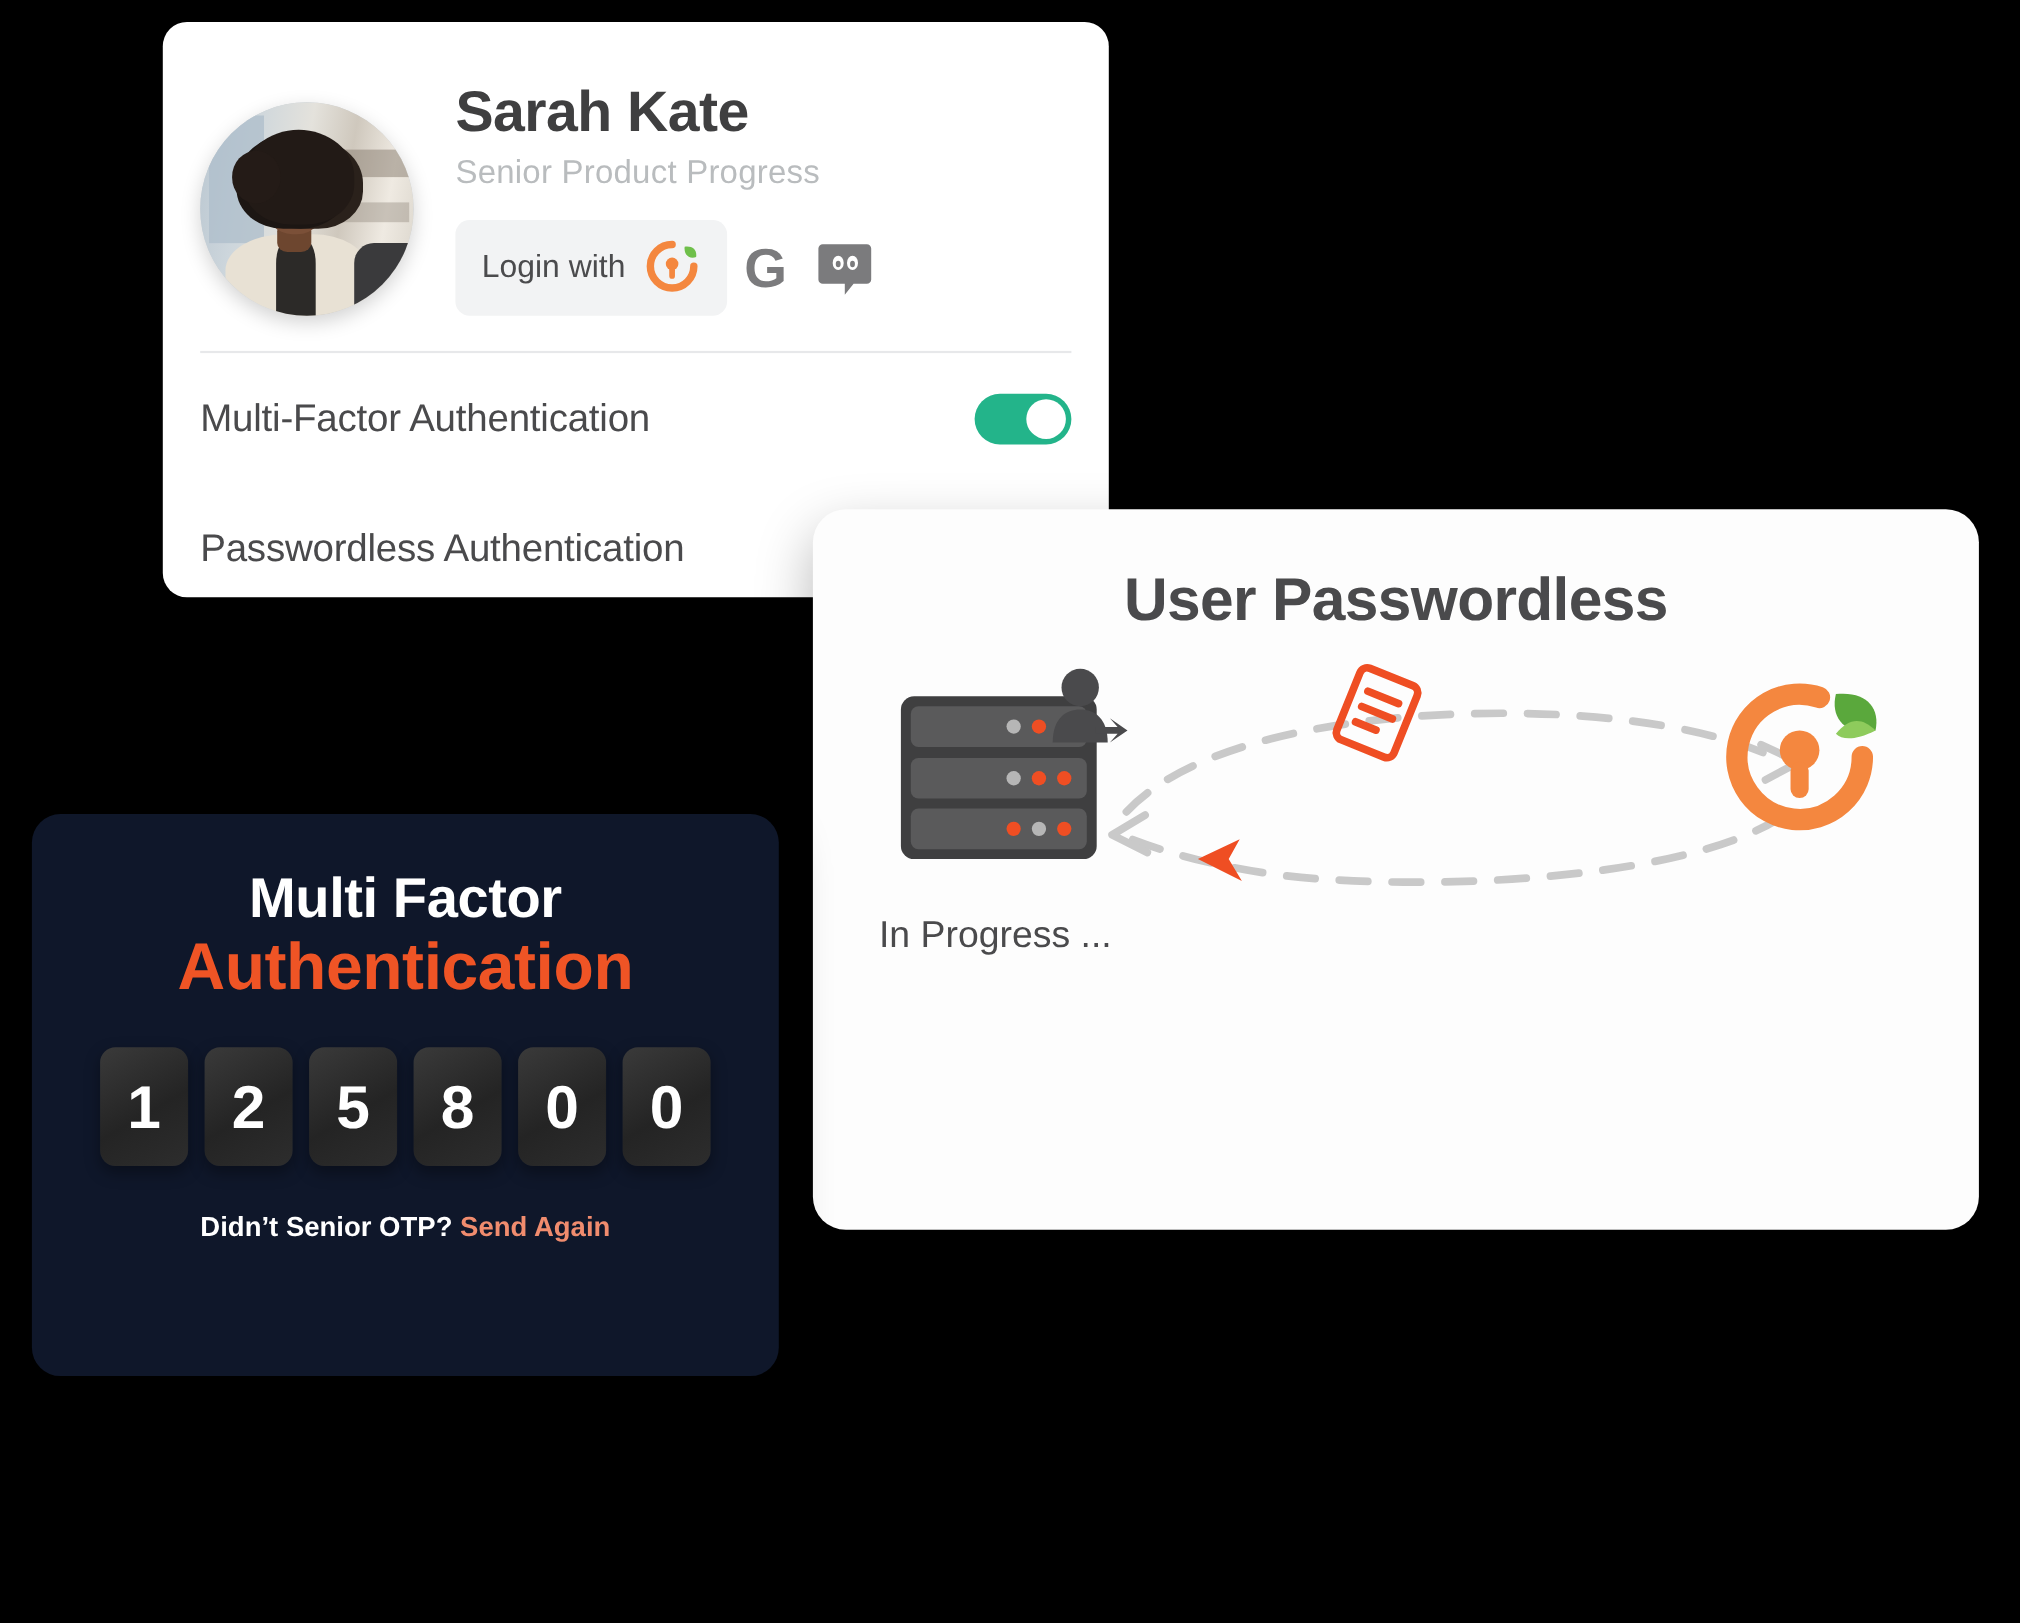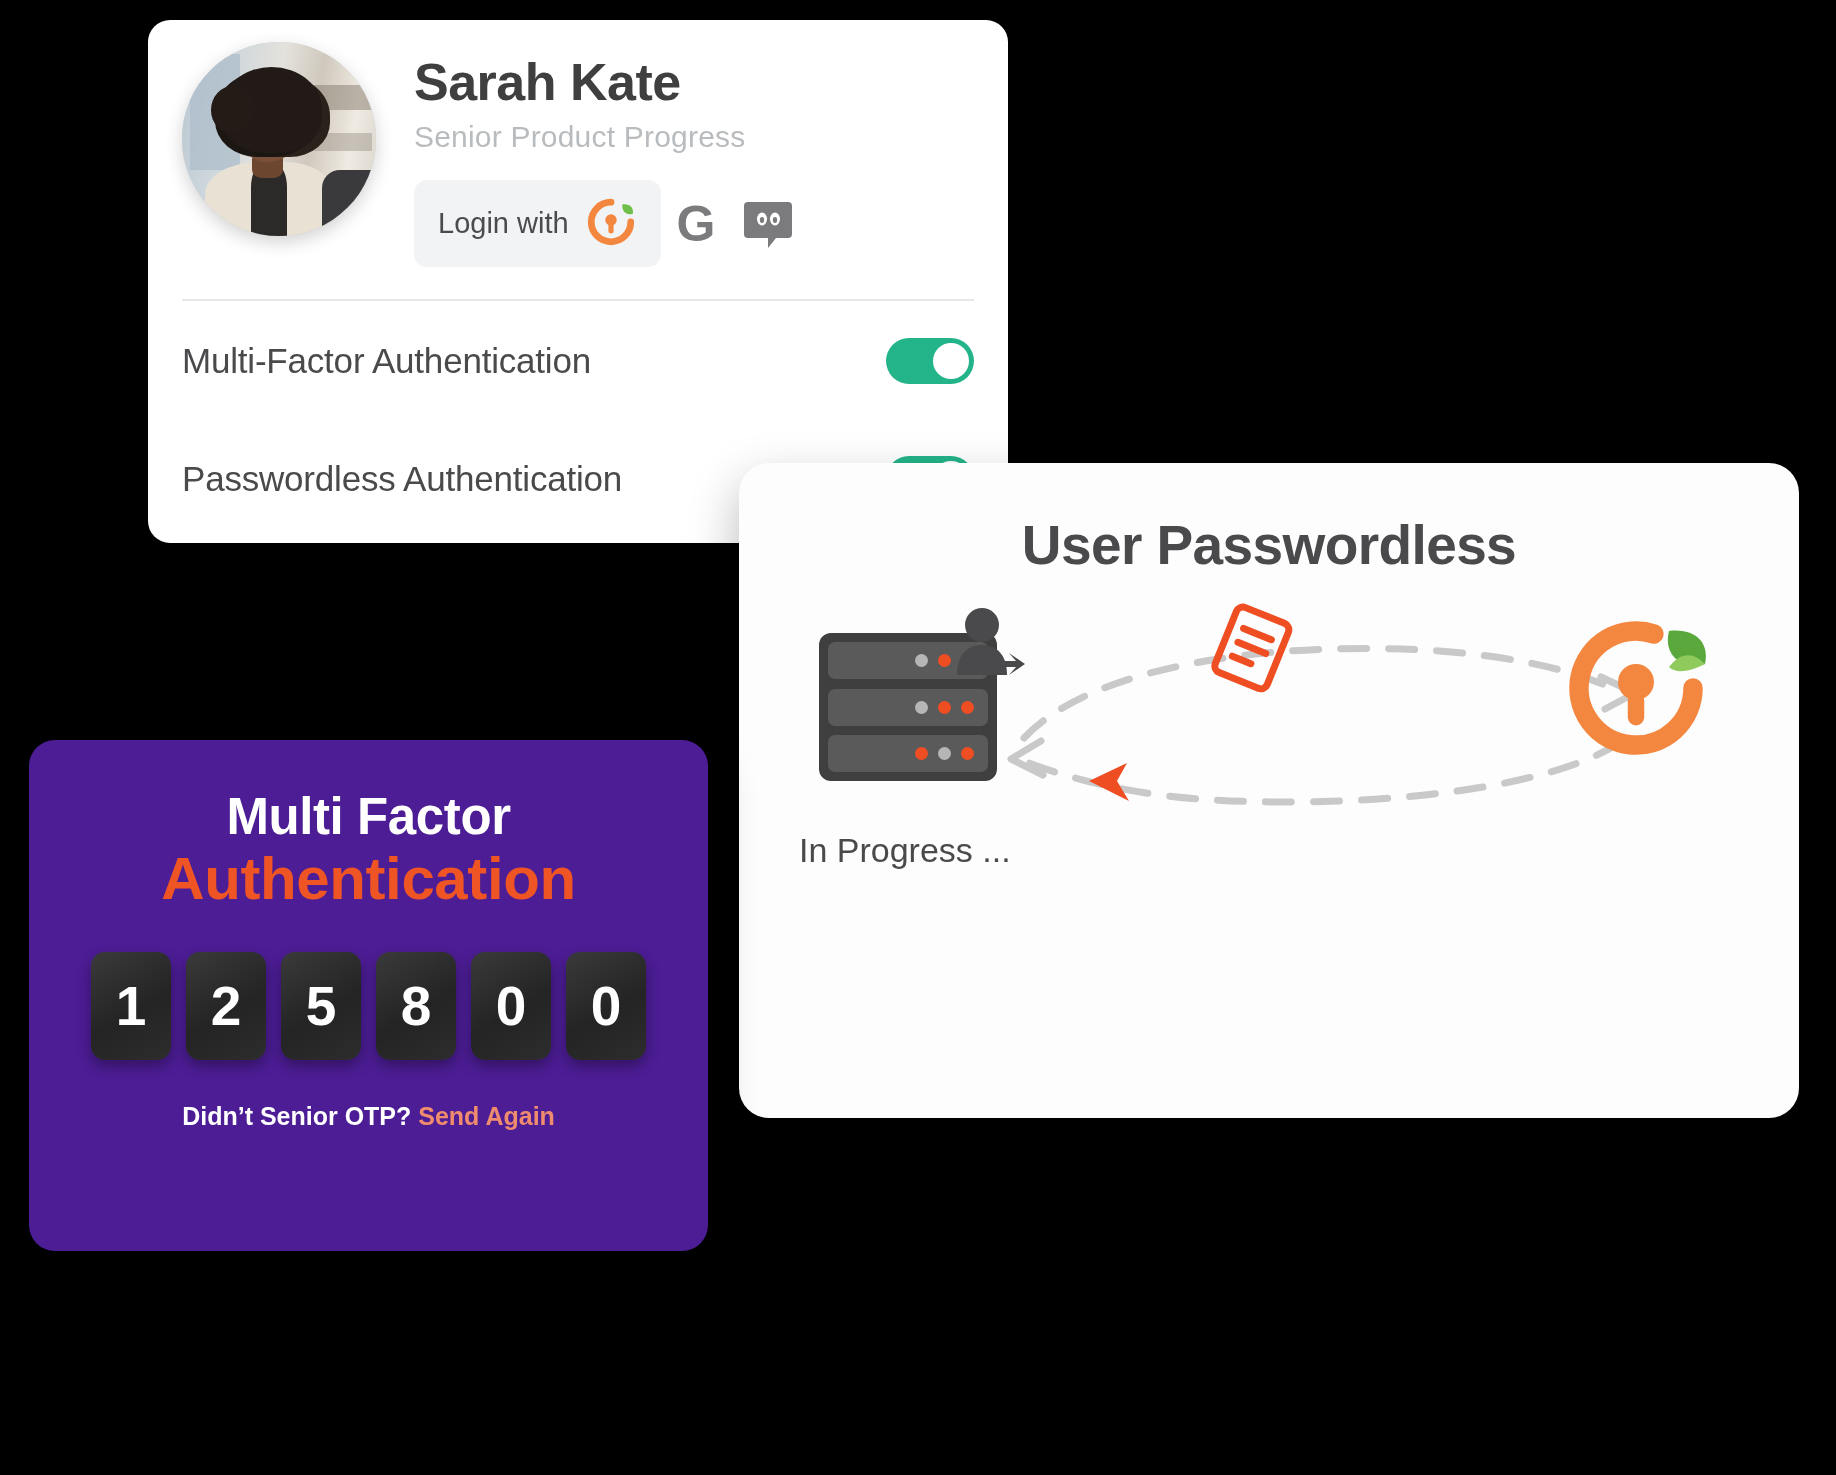--- a/index.html
+++ b/index.html
@@ -14,21 +14,21 @@
   
   .profile-card {
     position: absolute; left: 148px; top: 20px;
     width: 860px; height: 523px;
     background: #ffffff;
     border-radius: 22px;
     box-shadow: 0 18px 45px rgba(0,0,0,0.35);
     overflow: hidden;
     z-index: 2;
   }
-  .profile-top { display: flex; align-items: flex-start; padding: 22px 0 0 34px; }
+  .profile-top { display: flex; align-items: flex-end; padding: 42px 0 0 34px; }
   .avatar {
     width: 194px; height: 194px; border-radius: 50%;
     flex: 0 0 194px;
     overflow: hidden;
     position: relative;
     box-shadow: 0 6px 18px rgba(0,0,0,0.18);
     background: #c9cfd4;
   }
   .avatar .bg-wall {
     position:absolute; inset:0;
@@ -142,21 +142,21 @@
     background: #2263d1; border-radius: 29px;
     display: flex; align-items: center; justify-content: center;
   }
   .progress-fill .txt { color: #fff; font-size: 29px; font-weight: 700; white-space: nowrap; }
   .spinner { width: 72px; height: 72px; flex: 0 0 72px; }
 
   
   .mfa-card {
     position: absolute; left: 29px; top: 740px;
     width: 679px; height: 511px;
-    background: #4c1d95; border-radius: 26px;
+    background: #0f172a; border-radius: 26px;
     box-shadow: 0 18px 45px rgba(0,0,0,0.45);
     z-index: 4;
     padding: 48px 0 0 0;
     text-align: center;
   }
   .mfa-title-1 { font-size: 51px; font-weight: 700; color: #ffffff; line-height: 1.12; letter-spacing: -.4px; }
   .mfa-title-2 { font-size: 60px; font-weight: 700; color: #ef5425; line-height: 1.12; letter-spacing: -.4px; }
   .otp-row { display: flex; justify-content: center; gap: 15px; margin-top: 40px; }
   .otp-cell {
     width: 80px; height: 108px; border-radius: 14px;

